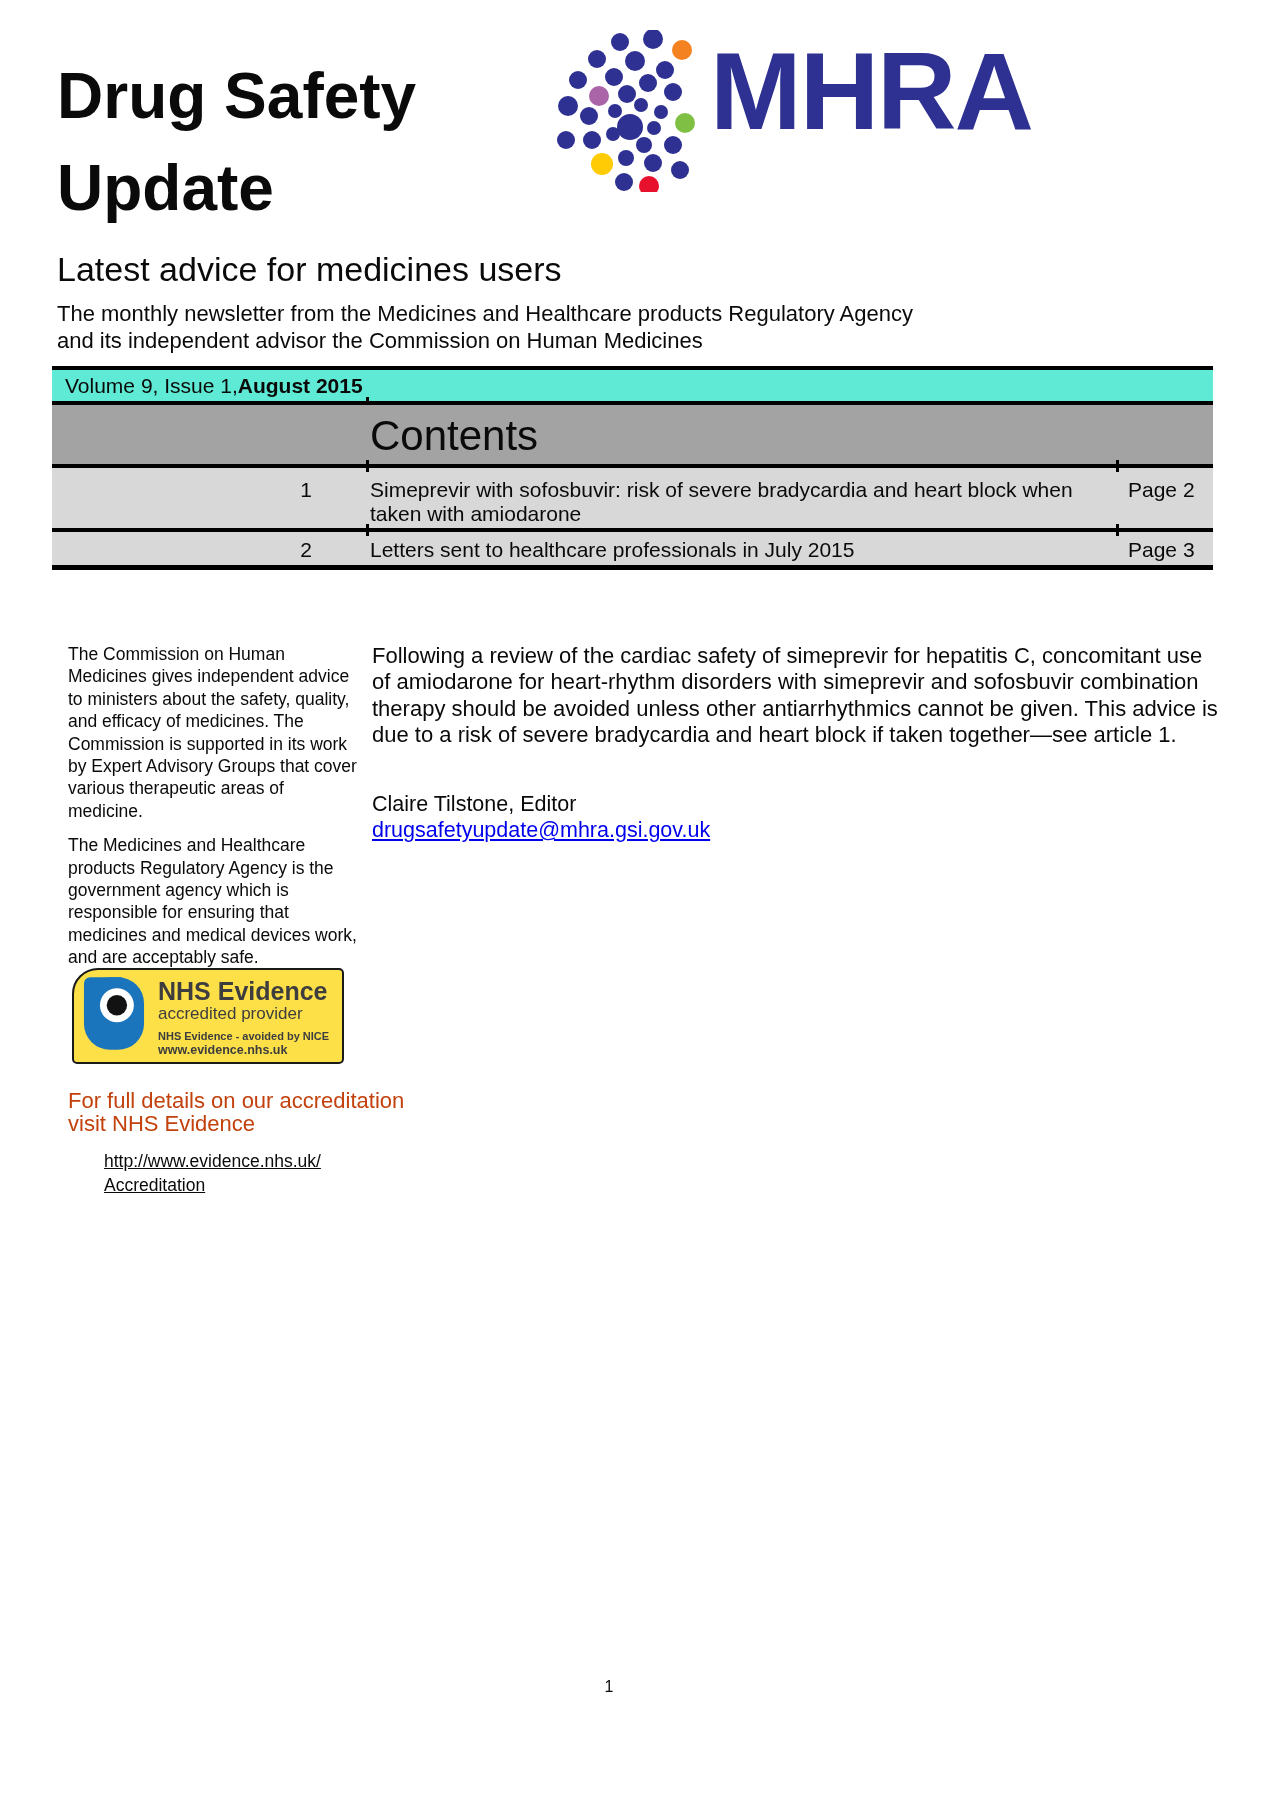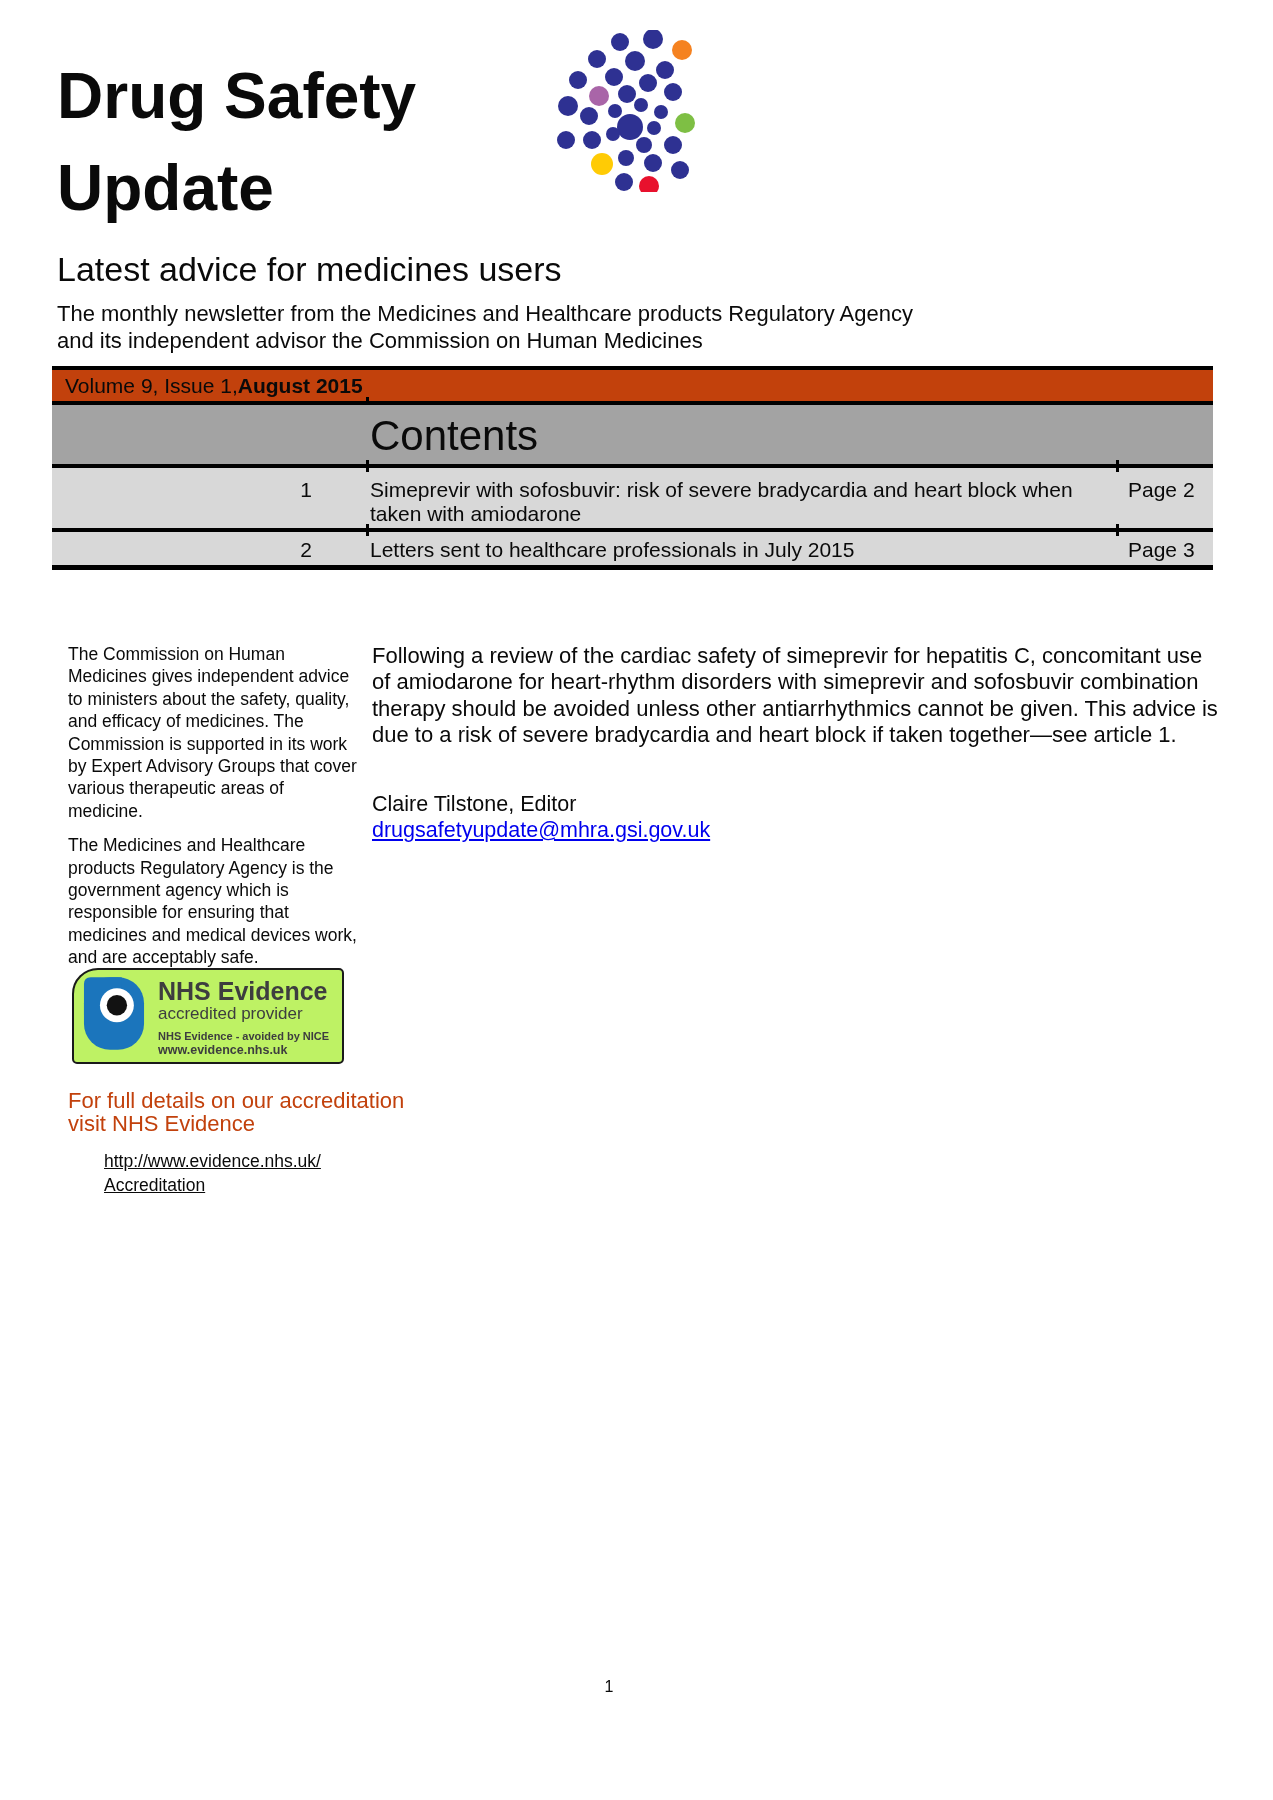--- a/index.html
+++ b/index.html
@@ -26,21 +26,21 @@
   .tagline  { position:absolute; left:57px; top:300px; font-size:22px; line-height:27px; color:#0a0a0a; }
 
   
   .ctable { position:absolute; left:52px; top:366px; width:1161px; }
   .rule  { position:relative; height:4px; background:#000; }
   .rule.thick { height:5px; }
   .tick { position:absolute; width:3px; height:12px; top:-4px; background:#000; }
   .tick.c1 { left:314px; } .tick.c2 { left:1064px; }
 
   .issue-row {
-    height:31px; background:#c2410c; display:flex; align-items:center;
+    height:31px; background:#5eead4; display:flex; align-items:center;
     padding-left:13px; font-size:21px; color:#0a0a0a;
   }
   .header-row { height:59px; background:#a3a3a3; position:relative; }
   .contents-heading {
     position:absolute; left:318px; top:7px; font-size:42px; color:#0a0a0a;
   }
   .item-row {
     background:#d8d8d8; display:grid; grid-template-columns:316px 750px 95px;
     font-size:21px; color:#0a0a0a;
   }
@@ -50,21 +50,21 @@
   .cell-title{ line-height:24px; padding-left:2px; }
   .cell-page { padding-left:10px; }
 
   
   .sidebar { position:absolute; left:68px; top:643px; width:300px; font-size:17.5px; line-height:22.4px; color:#0a0a0a; }
   .sidebar-para + .sidebar-para { margin-top:12px; }
 
   .nhs-badge {
     position:absolute; left:72px; top:968px; width:272px; height:96px;
     border:2px solid #1a1a1a; border-radius:26px 5px 5px 5px;
-    background:#bef264; display:flex; align-items:center;
+    background:#fde047; display:flex; align-items:center;
   }
   .drop-wrap { margin-left:9px; }
   .badge-text { margin-left:13px; padding-top:2px; }
   .badge-title { font-size:25px; font-weight:bold; color:#3d3d3f; line-height:26px; }
   .badge-sub   { font-size:17px; color:#3d3d3f; line-height:19px; }
   .badge-small { font-size:11px; font-weight:bold; color:#3d3d3f; margin-top:7px; line-height:13px; }
   .badge-url   { font-size:12.5px; font-weight:bold; color:#3d3d3f; line-height:14px; }
 
   .accreditation-note { position:absolute; left:68px; top:1090px; font-size:22px; line-height:22.5px; color:#c2410c; }
   .accreditation-links { position:absolute; left:68px; top:1150px; font-size:17.5px; line-height:23.5px; color:#0a0a0a;margin-left:36px; }
@@ -119,20 +119,21 @@
     <circle class="dn" cx="98" cy="98" r="7"></circle>
     <circle class="dn" cx="88" cy="115" r="8"></circle>
     <circle class="dn" cx="117" cy="115" r="9"></circle>
     <circle class="dye" cx="46" cy="134" r="11"></circle>
     <circle class="dn" cx="70" cy="128" r="8"></circle>
     <circle class="dn" cx="97" cy="133" r="9"></circle>
     <circle class="dn" cx="124" cy="140" r="9"></circle>
     <circle class="dn" cx="68" cy="152" r="9"></circle>
     <circle class="dre" cx="93" cy="156" r="10"></circle>
   </svg>
+  <div class="mhra-word">MHRA</div>
 
   <div class="subtitle">Latest advice for medicines users</div>
   <div class="tagline ml">The monthly newsletter from the Medicines and Healthcare products Regulatory Agency
 and its independent advisor the Commission on Human Medicines</div>
 
   <section class="ctable">
     <div class="rule"></div>
 
     <div class="issue-row">
       <span>Volume 9, Issue 1, </span>

